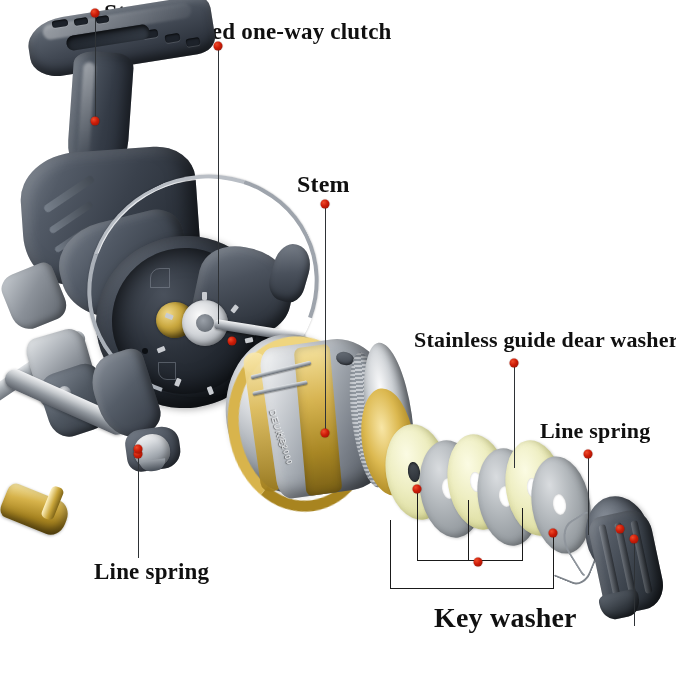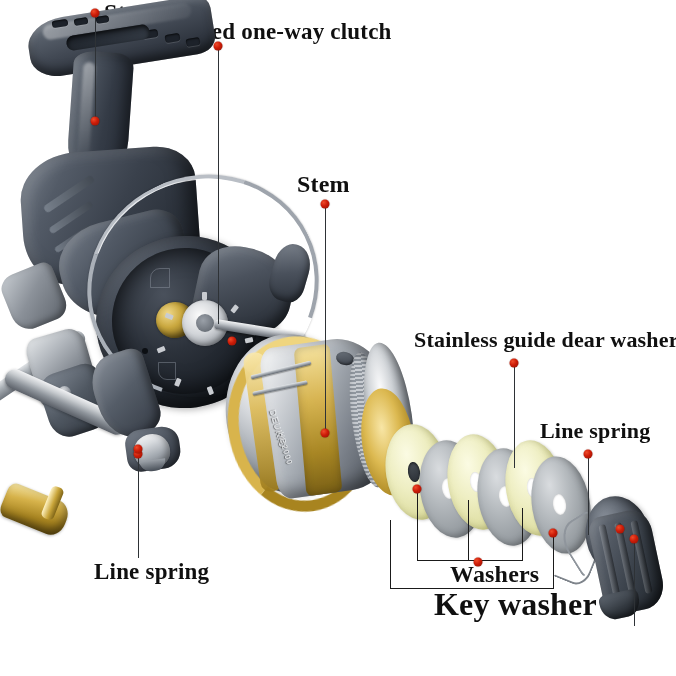--- a/index.html
+++ b/index.html
@@ -533,18 +533,17 @@
   <div class="lbl" style="left:174px;top:20px;font-size:23px;">sealed  one-way clutch</div>
 
   <div class="lbl" style="left:297px;top:172px;font-size:24px;">Stem</div>
 
   <div class="lbl" style="left:414px;top:329px;font-size:22px;">Stainless guide dear washer</div>
 
   <div class="lbl" style="left:540px;top:420px;font-size:22px;">Line  spring</div>
 
   <div class="lbl" style="left:94px;top:560px;font-size:23px;">Line spring</div>
 
-  <div class="lbl" style="left:450px;top:562px;font-size:24px;">Washers</div>
-
-  <div class="lbl" style="left:434px;top:588px;font-size:32px;">Key washer</div>
+
+  <div class="lbl" style="left:434px;top:604px;font-size:28px;">Key washer</div>
 
 
 </div>
 
 </body></html>

